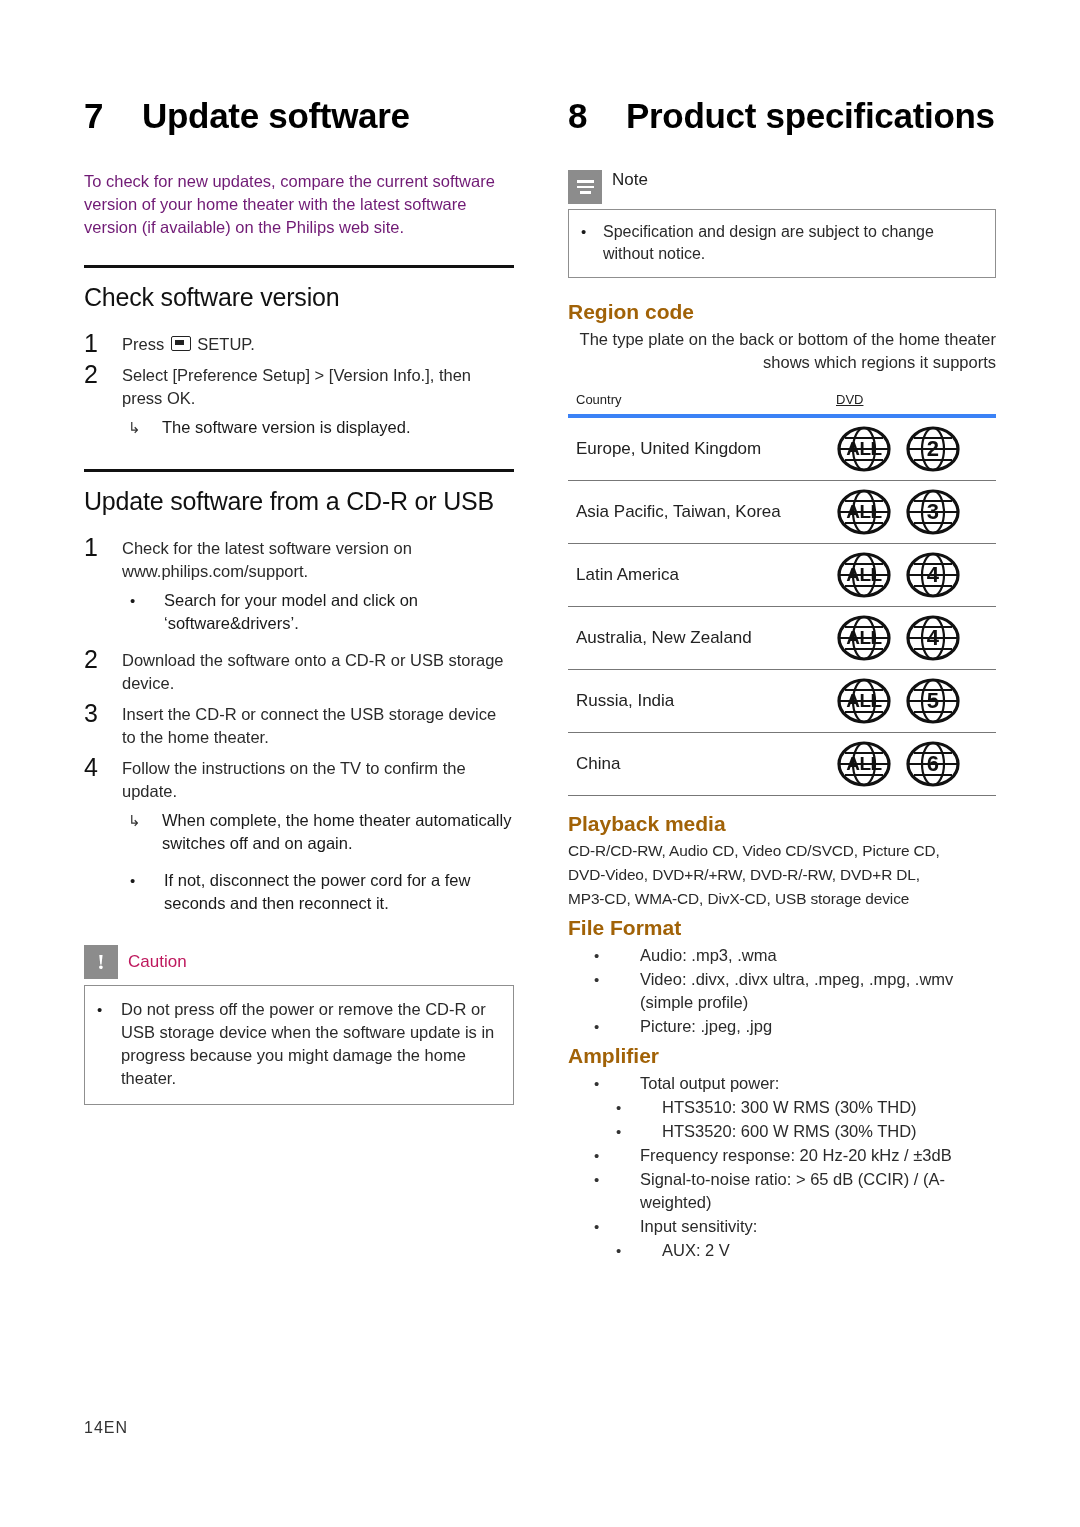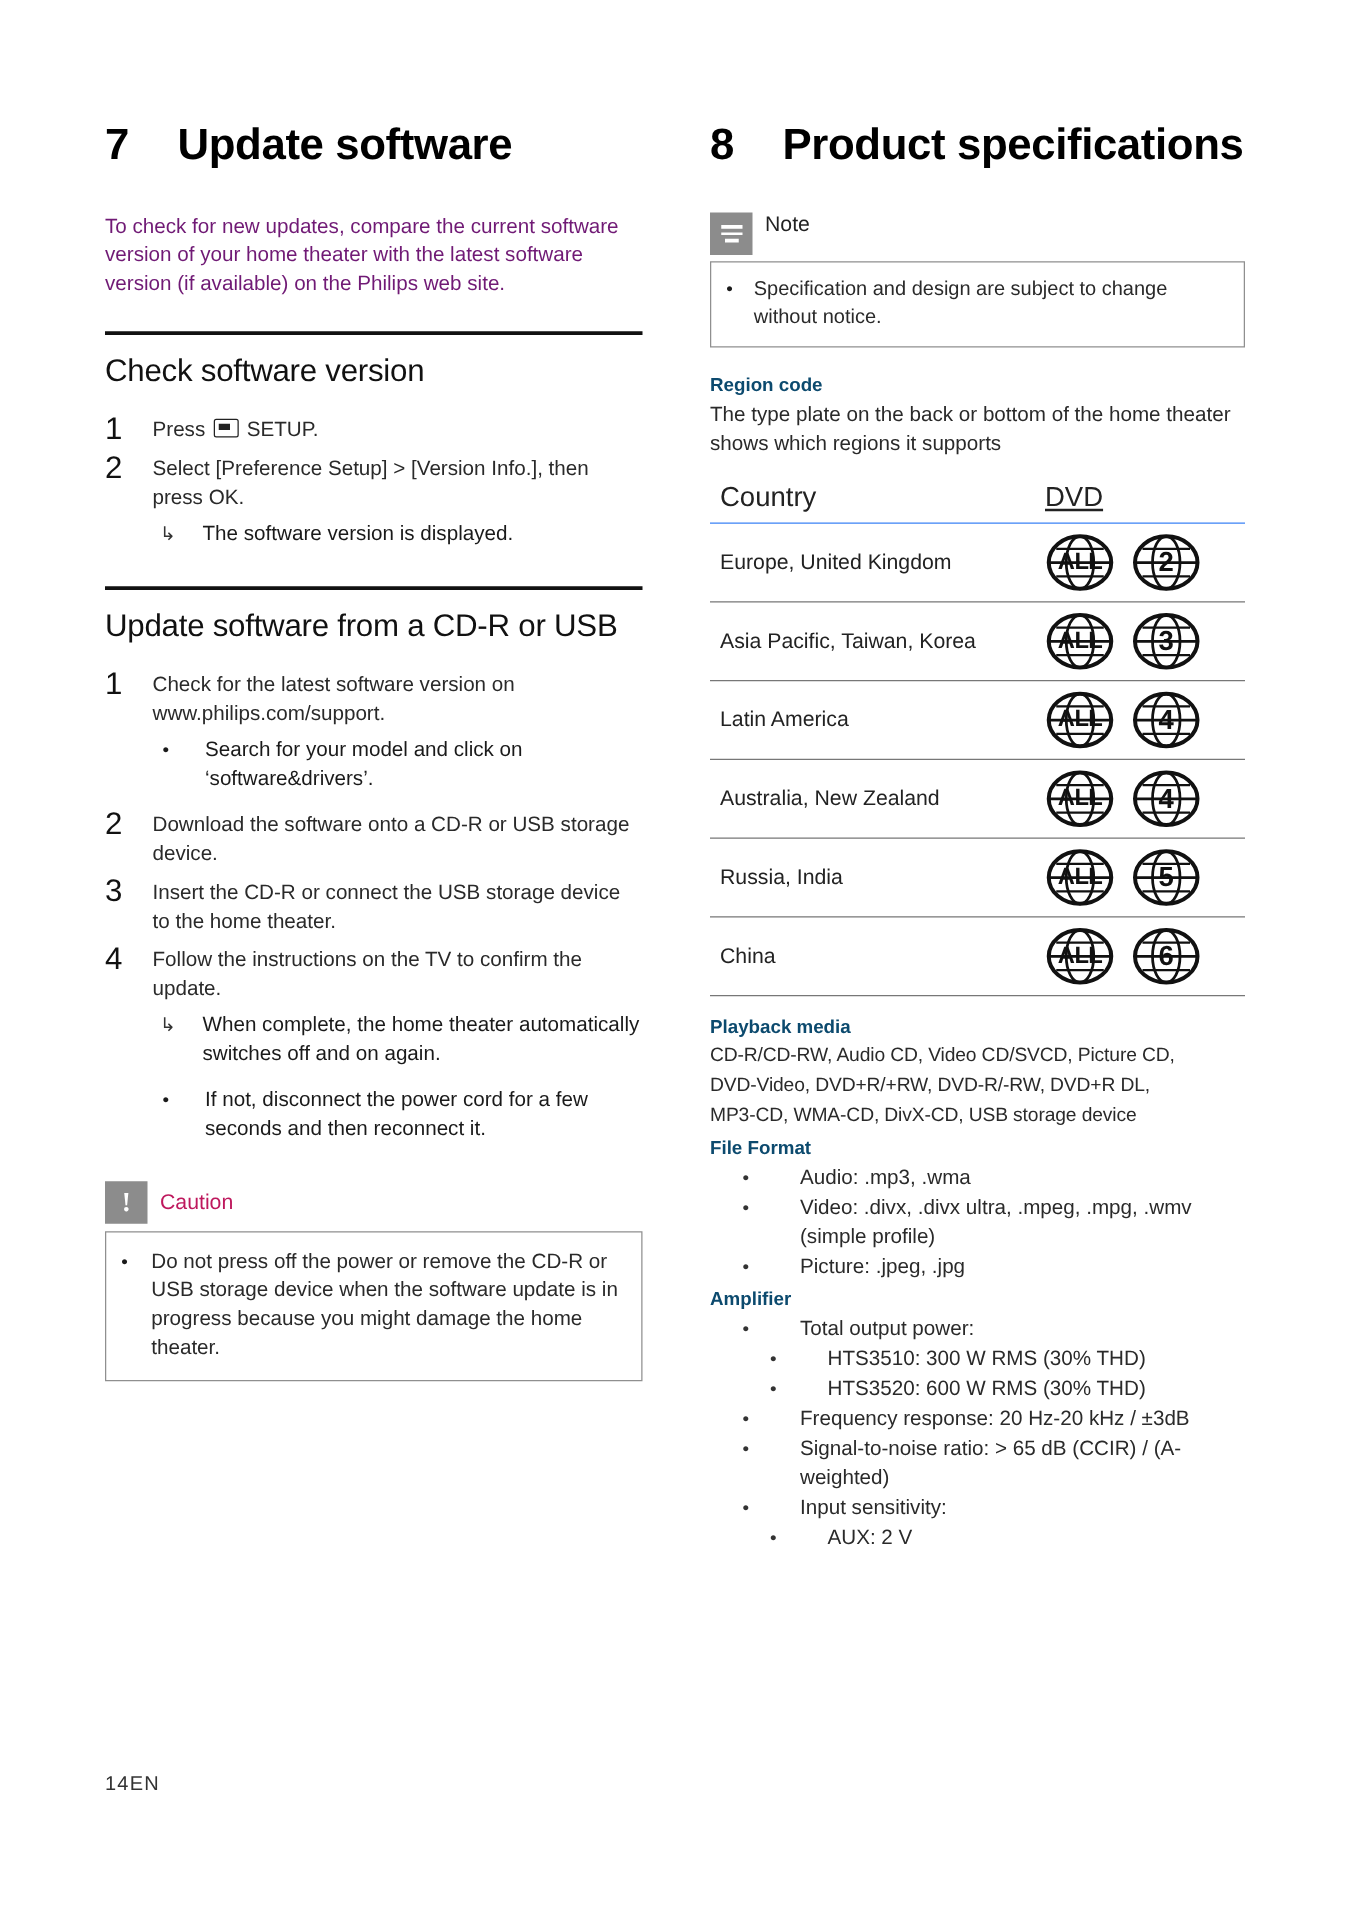--- a/index.html
+++ b/index.html
@@ -206,45 +206,46 @@
     border: 1px solid #8f8f8f;
     padding: 11px 12px 12px 12px;
     margin-top: 5px;
     margin-bottom: 22px;
   }
   .note-box .row { display: flex; }
   .note-box .row .b { flex: 0 0 22px; font-size: 15px; line-height: 22px; }
   .note-box .row .t { font-size: 16px; line-height: 22px; color:#2a2a2a; }
 
   h3.sub {
-    font-size: 15px;
+    font-size: 21px;
     font-weight: bold;
-    color: #0c4a6e;
+    color: #a16207;
     margin: 0 0 4px 0;
   }
   .para {
     font-size: 16.5px;
     line-height: 23px;
     color: #2a2a2a;
     margin-bottom: 14px;
+    text-align: right;
   }
 
   
   table.region {
     width: 100%;
     border-collapse: collapse;
     margin-bottom: 16px;
   }
   table.region th {
-    font-size: 22px;
+    font-size: 13px;
     font-weight: normal;
     color: #222;
     text-align: left;
     padding: 4px 0 7px 8px;
-    border-bottom: 1px solid #3b82f6;
+    border-bottom: 4px solid #3b82f6;
   }
   table.region th.dvd { padding-left: 0; text-align: left; width: 160px; text-decoration: underline;}
   table.region td {
     font-size: 17px;
     color: #222;
     padding: 7px 0 7px 8px;
     border-bottom: 1px solid #777;
     vertical-align: middle;
   }
   table.region td.icons {

